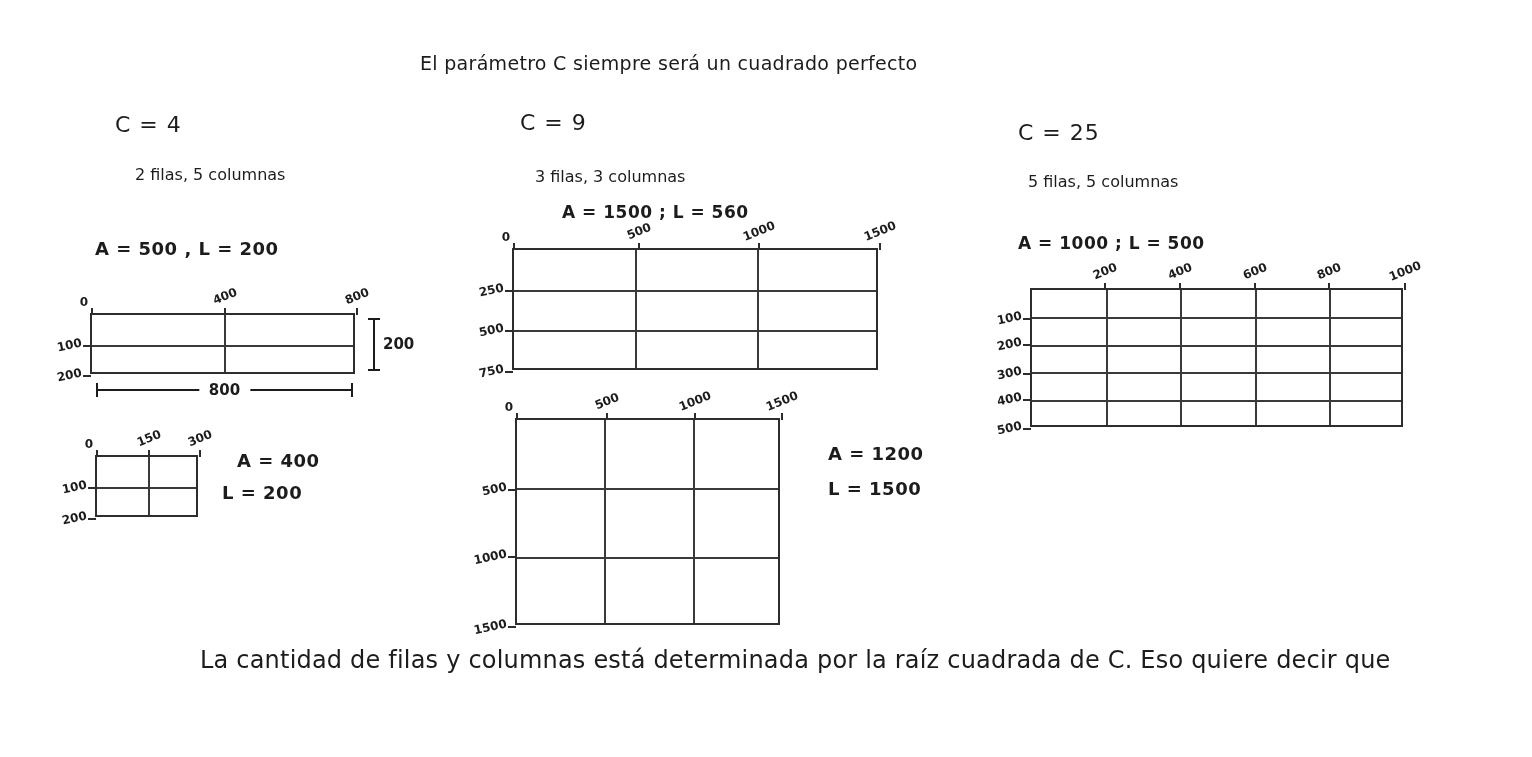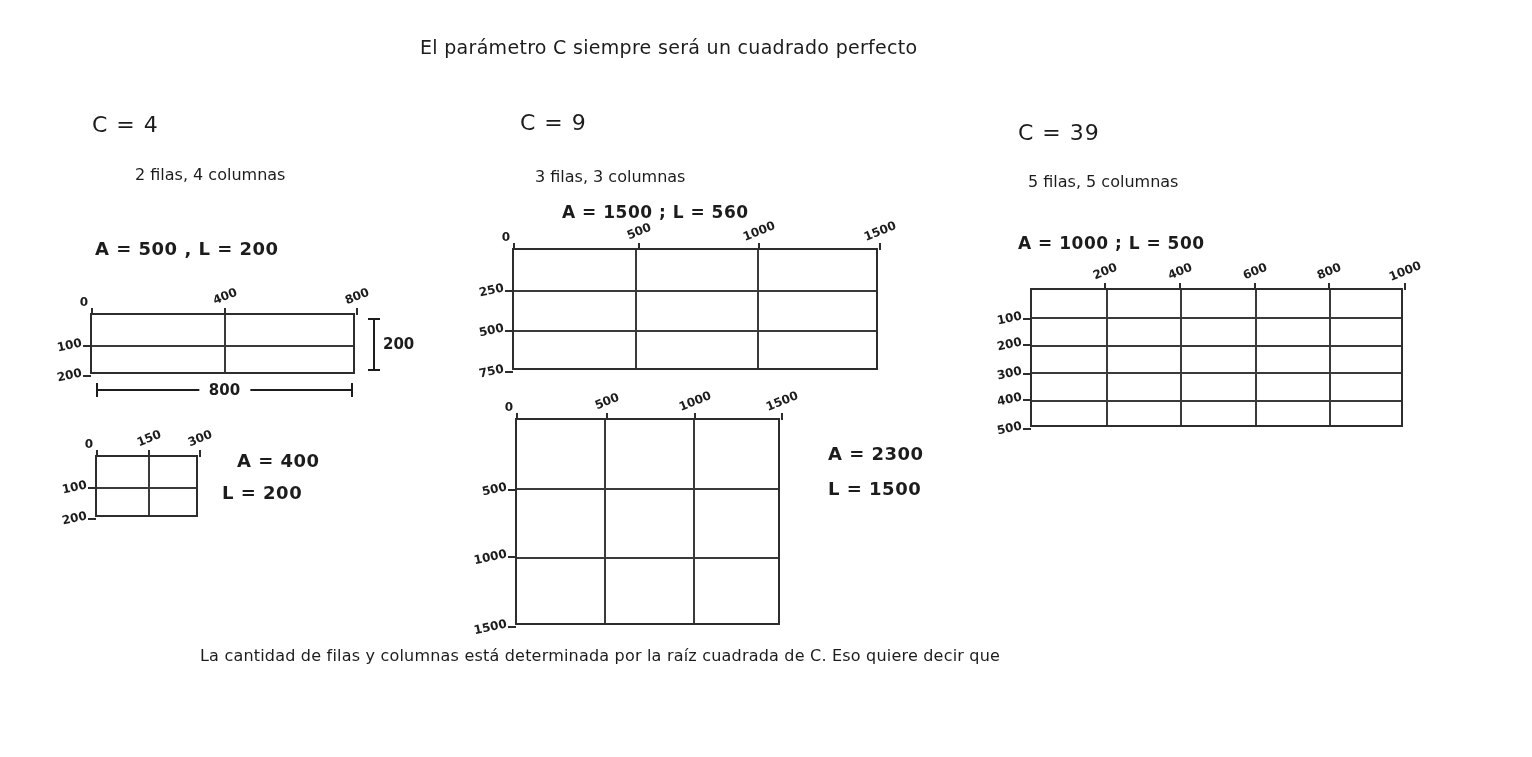--- a/index.html
+++ b/index.html
@@ -6,51 +6,51 @@
   .canvas{
     position:relative;width:1532px;height:757px;background:#ffffff;overflow:hidden;
     font-family:"DejaVu Sans", sans-serif;color:#1c1c1c;
   }
   .abs{position:absolute;white-space:nowrap;}
   .title{font-size:19px;letter-spacing:.3px;}
   .sec-heading{font-size:22px;letter-spacing:1px;}
   .sec-sub{font-size:16px;}
   .sec-params{font-size:18px;font-weight:bold;letter-spacing:.5px;}
   .annot{font-size:18px;font-weight:bold;letter-spacing:.5px;}
-  .footer-line{font-size:16px;letter-spacing:.2px;}
+  .footer-line{font-size:24px;letter-spacing:.2px;}
   .grid-box{position:absolute;border:2px solid #2d2d2d;box-sizing:border-box;}
   .vline{position:absolute;top:0;bottom:0;width:2px;background:#3a3a3a;}
   .hline{position:absolute;left:0;right:0;height:2px;background:#3a3a3a;}
   .xtick{position:absolute;top:-26px;font-size:12px;font-weight:bold;
          transform:translateX(-50%) rotate(-22deg);white-space:nowrap;}
   .xtick.flat{transform:translateX(-100%) rotate(0deg);top:-20px;margin-left:-4px;}
   .xtickmark{position:absolute;top:-7px;width:2px;height:7px;background:#2d2d2d;transform:translateX(-1px);}
   .ytick{position:absolute;left:-44px;width:34px;text-align:right;font-size:12px;font-weight:bold;
          transform:translateY(-50%) rotate(-12deg);}
   .ytickmark{position:absolute;left:-9px;width:8px;height:2px;background:#2d2d2d;transform:translateY(-1px);}
   .dim-line{position:absolute;background:#1c1c1c;}
   .dim-label{position:absolute;font-size:15px;font-weight:bold;}
   .dim-label.center{transform:translate(-50%,-50%);background:#ffffff;padding:0 10px;}
 </style>
 </head>
 <body>
 
 <div class="canvas">
 
-  <div class="abs title" style="left:420px;top:36px">El parámetro C siempre será un cuadrado perfecto</div>
+  <div class="abs title" style="left:420px;top:52px">El parámetro C siempre será un cuadrado perfecto</div>
 
-  <div class="abs sec-heading" style="left:92px;top:112px">C = 4</div>
-  <div class="abs sec-sub" style="left:135px;top:165px">2 filas, 4 columnas</div>
+  <div class="abs sec-heading" style="left:115px;top:112px">C = 4</div>
+  <div class="abs sec-sub" style="left:135px;top:165px">2 filas, 5 columnas</div>
   <div class="abs sec-params" style="left:95px;top:238px">A = 500 ,   L = 200</div>
 
   <div class="abs sec-heading" style="left:520px;top:110px">C = 9</div>
   <div class="abs sec-sub" style="left:535px;top:167px">3 filas, 3 columnas</div>
   <div class="abs sec-params" style="left:562px;top:202px;font-size:17px">A = 1500 ;   L = 560</div>
 
-  <div class="abs sec-heading" style="left:1018px;top:120px">C = 39</div>
+  <div class="abs sec-heading" style="left:1018px;top:120px">C = 25</div>
   <div class="abs sec-sub" style="left:1028px;top:172px">5 filas, 5 columnas</div>
   <div class="abs sec-params" style="left:1018px;top:233px;font-size:17px">A = 1000  ;   L = 500</div>
 
   <div id="grids">
       <div class="grid-box" style="left: 90px; top: 313px; width: 265px; height: 61px;">
         <div class="vline" style="left: 131.5px;"></div>
         <div class="hline" style="top: 29.5px;"></div>
         <div class="xtickmark" style="left: 0px;"></div>
         <div class="xtick flat" style="left: 0px;">0</div>
         <div class="xtickmark" style="left: 132.5px;"></div>
@@ -151,18 +151,18 @@
         <div class="ytick" style="top: 83.9977px;">300</div>
         <div class="ytickmark" style="top: 110.005px;"></div>
         <div class="ytick" style="top: 110.005px;">400</div>
         <div class="ytickmark" style="top: 139px;"></div>
         <div class="ytick" style="top: 139px;">500</div>
       </div>
     </div>
 
   <div class="abs annot" style="left:237px;top:450px">A = 400</div>
   <div class="abs annot" style="left:222px;top:482px">L = 200</div>
-  <div class="abs annot" style="left:828px;top:443px">A = 2300</div>
+  <div class="abs annot" style="left:828px;top:443px">A = 1200</div>
   <div class="abs annot" style="left:828px;top:478px">L = 1500</div>
 
   <div class="abs footer-line" style="left:200px;top:646px">La cantidad de filas y columnas está determinada por la raíz cuadrada de C. Eso quiere decir que</div>
 
 </div>
 
 </body></html>

